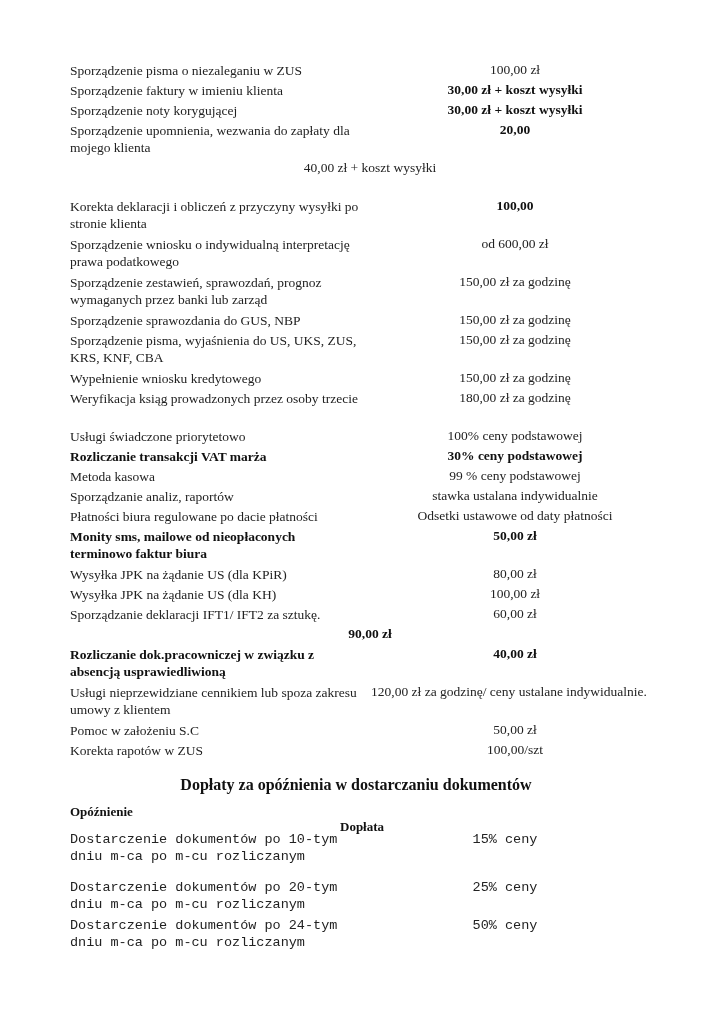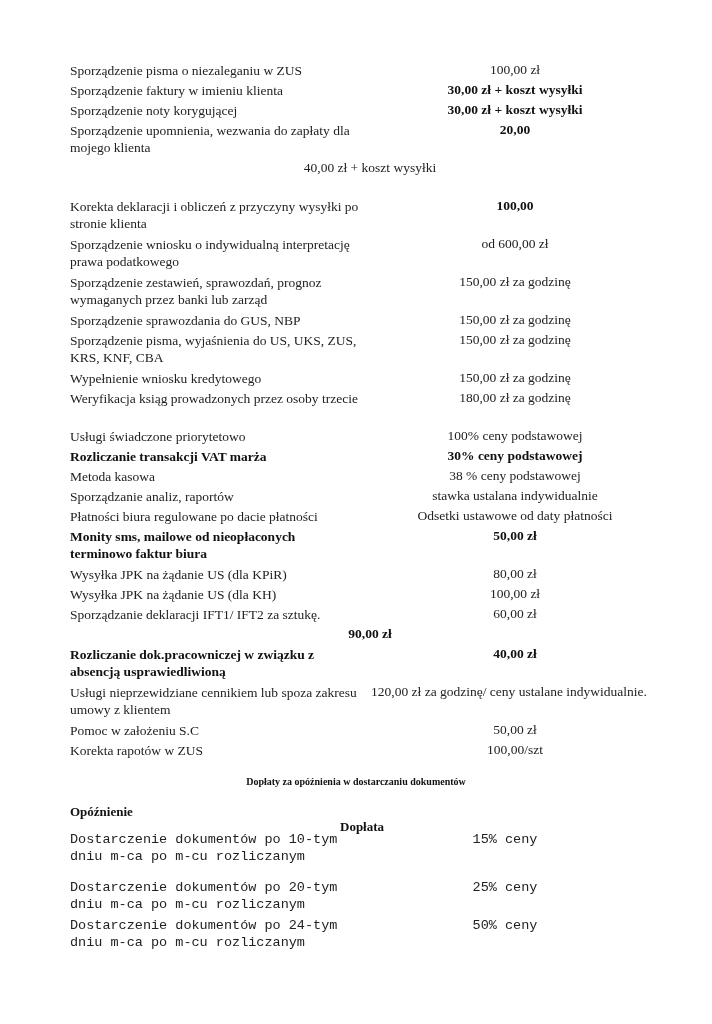--- a/index.html
+++ b/index.html
@@ -48,21 +48,21 @@
     .bold { font-weight: bold; color: #111 !important; }
     .row .price.wide { margin-left: -12px; font-family: Liberation Serif, serif; }
 
     .section-title {
       position: absolute;
       left: 0;
       width: 712px;
       top: 776px;
       text-align: center;
       font-weight: bold;
-      font-size: 10px;
+      font-size: 16px;
       color: #111;
     }
     .delay-table {
       position: absolute;
       left: 70px;
       top: 800px;
       width: 600px;
     }
     .delay-head {
       display: flex;
@@ -149,21 +149,21 @@
     <div class="row single">
       <div class="desc">Usługi świadczone priorytetowo</div>
       <div class="price">100% ceny podstawowej</div>
     </div>
     <div class="row single">
       <div class="desc bold">Rozliczanie transakcji VAT marża</div>
       <div class="price bold">30% ceny podstawowej</div>
     </div>
     <div class="row single">
       <div class="desc">Metoda kasowa</div>
-      <div class="price">38 % ceny podstawowej</div>
+      <div class="price">99 % ceny podstawowej</div>
     </div>
     <div class="row single">
       <div class="desc">Sporządzanie analiz, raportów</div>
       <div class="price">stawka ustalana indywidualnie</div>
     </div>
     <div class="row single">
       <div class="desc">Płatności biura regulowane po dacie płatności</div>
       <div class="price">Odsetki ustawowe od daty płatności</div>
     </div>
     <div class="row double">

